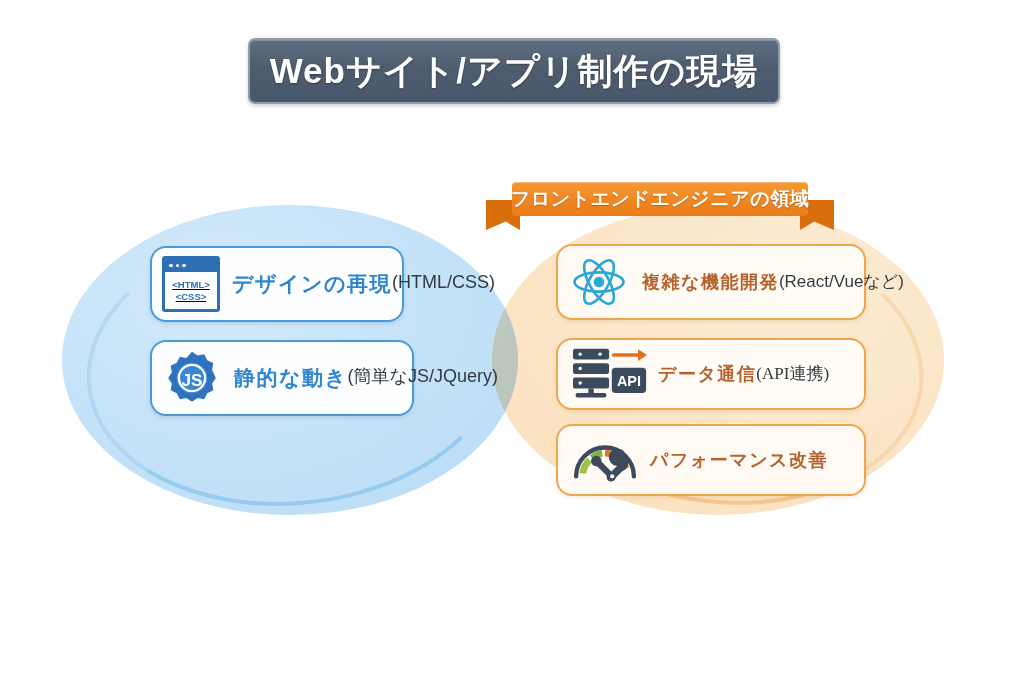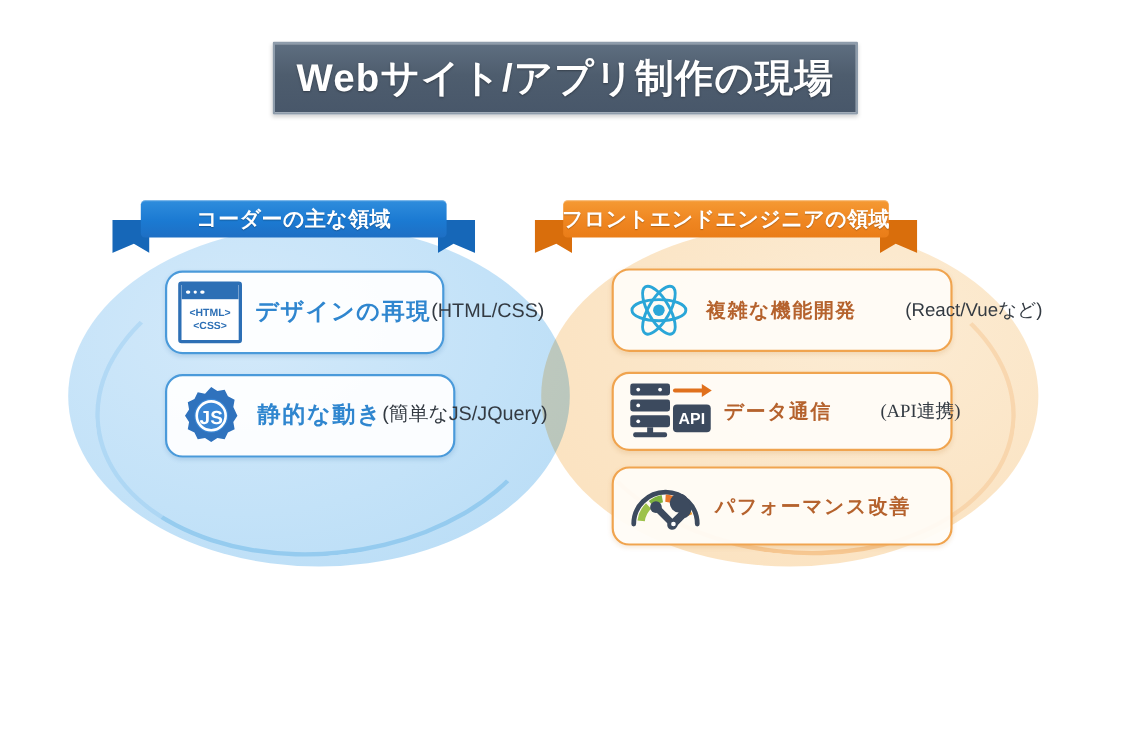--- a/index.html
+++ b/index.html
@@ -13,21 +13,21 @@
     font-family: "Liberation Sans", "DejaVu Sans", sans-serif;
   }
 
   #stage { position: absolute; inset: 0; }
 
   
   .title-banner {
     position: absolute;
     left: 248px; top: 38px;
     width: 528px; height: 62px;
-    border-radius: 1px;
+    border-radius: 7px;
     background: linear-gradient(180deg, #5e6e80 0%, #4e5d6e 45%, #48576a 100%);
     border: 2px solid #8e9cab;
     box-shadow: 0 2px 4px rgba(0,0,0,0.18), inset 0 1px 0 rgba(255,255,255,0.22);
     display: flex; align-items: center; justify-content: center;
   }
   .title-text {
     color: #ffffff;
     font-size: 35px;
     font-weight: bold;
     letter-spacing: 1px;
@@ -129,29 +129,29 @@
     border: 2px solid #4a9ada;
     box-shadow: 0 2px 4px rgba(50,110,170,0.18);
   }
   .card-orange {
     border: 2px solid #f0a44f;
     box-shadow: 0 2px 4px rgba(190,120,40,0.15);
     background: rgba(255,252,247,0.95);
   }
   .card-icon {
     flex: 0 0 auto;
-    display: flex; align-items: center; justify-content: center;
+    display: flex; align-items: center; justify-content: center; text-decoration: underline;
   }
   .card-texts { display: flex; flex-direction: row; justify-content: center; }
   .card-title { font-weight: bold; white-space: nowrap; line-height: 1.15; }
   .card-sub { white-space: nowrap; line-height: 1.2; color: #333a42; }
   .card-blue .card-title { color: #2f86cf; font-size: 21px; letter-spacing: 1.5px; }
   .card-blue .card-sub { font-size: 18px; }
   .card-orange .card-title { color: #b5622d; font-size: 18px; letter-spacing: 1.5px; }
-  .card-orange .card-sub { font-size: 17px; margin-left: 44px; }
+  .card-orange .card-sub { font-size: 17px; }
 
   
   #card-design   { left: 150px; top: 246px; width: 254px; height: 76px; padding: 0 10px; }
   #card-motion   { left: 150px; top: 340px; width: 264px; height: 76px; padding: 0 10px; }
   #card-feature  { left: 556px; top: 244px; width: 310px; height: 76px; padding: 0 12px; }
   #card-api      { left: 556px; top: 338px; width: 310px; height: 72px; padding: 0 12px; }
   #card-perf     { left: 556px; top: 424px; width: 310px; height: 72px; padding: 0 12px; }
 
   
   .icon-browser {
@@ -198,25 +198,20 @@
 
   <div class="title-banner">
     <span class="title-text">Webサイト/アプリ制作の現場</span>
   </div>
 
   <div class="ellipse ellipse-left"></div>
   <div class="ellipse ellipse-right"></div>
   <div class="ellipse-arc arc-left"></div>
   <div class="ellipse-arc arc-right"></div>
 
-  <div class="ribbon ribbon-blue">
-    <div class="ribbon-tail tail-l"></div>
-    <div class="ribbon-tail tail-r"></div>
-    <div class="ribbon-body">コーダーの主な領域</div>
-  </div>
 
   <div class="ribbon ribbon-orange">
     <div class="ribbon-tail tail-l"></div>
     <div class="ribbon-tail tail-r"></div>
     <div class="ribbon-body">フロントエンドエンジニアの領域</div>
   </div>
 
   <div class="card card-blue" id="card-design">
     <div class="card-icon">
       <div class="icon-browser">

